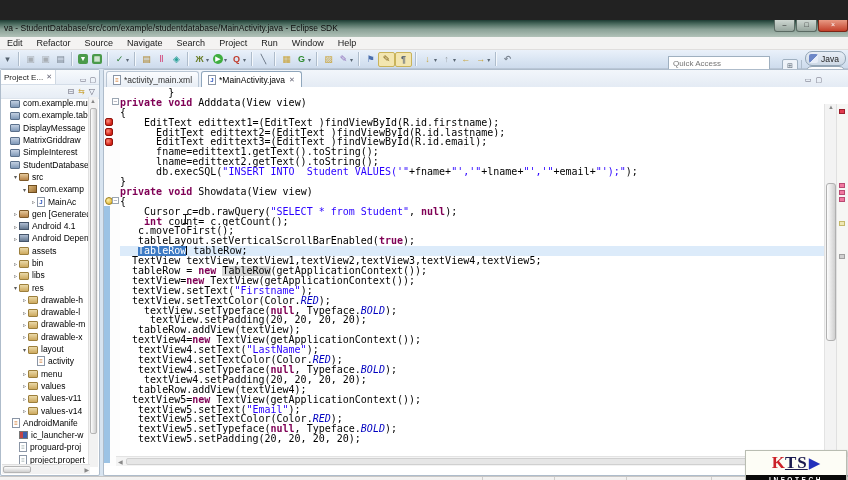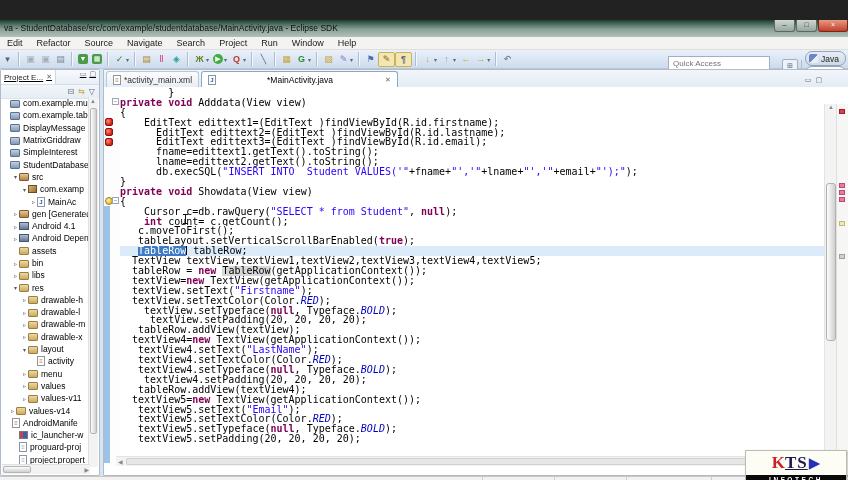--- a/index.html
+++ b/index.html
@@ -39,21 +39,21 @@
   .persp-sep{width:1px;height:13px;background:#aebccb;margin:0 3px;}
   .persp-btn{display:flex;align-items:center;height:13px;border:1px solid #93a5b5;border-radius:7px;
     background:linear-gradient(#ffffff,#dfe8f2);padding:0 6px 0 3px;margin-right:2px;font-size:8.5px;color:#222;}
   .persp-btn .picon{width:9px;height:9px;border-radius:2px;margin-right:3px;}
   .picon.java{background:linear-gradient(135deg,#6c87c7 50%,#e8eef8 50%);}
   .picon.ddms{background:radial-gradient(circle,#9fd468 40%,#4e7f2f 100%);border-radius:50%;}
   
   #sidebar{position:absolute;left:0;top:49px;width:100px;height:407px;background:#fff;
     border:1px solid #aebccb;border-radius:2px;box-sizing:border-box;}
   #sb-tabrow{height:14px;background:linear-gradient(#f7fafd,#e9eff7);border-bottom:1px solid #d4dde8;
-    display:flex;align-items:flex-start;text-decoration:underline;}
+    display:flex;align-items:flex-end;}
   #sb-tab{display:flex;align-items:center;height:14px;padding:0 3px;background:#fff;
     border-right:1px solid #cfd8e2;font-size:8px;color:#222;}
   #sb-tab .x{margin-left:3px;font-size:7px;color:#667;}
   #sb-viewctl{margin-left:auto;display:flex;}
   #sb-viewctl span{font-size:7px;color:#667;margin-right:3px;}
   #view-toolbar{height:13px;display:flex;justify-content:flex-end;align-items:center;
     background:linear-gradient(#f2f6fa,#e7edf5);border-bottom:1px solid #dde4ec;}
   #view-toolbar span{font-size:8px;color:#667;margin-right:4px;}
   #tree{position:absolute;left:0;top:27px;width:90px;height:370px;overflow:hidden;}
   .trow{display:flex;align-items:center;height:12.3px;white-space:nowrap;overflow:hidden;}
@@ -79,21 +79,21 @@
   #tree-hthumb{position:absolute;left:1px;top:1px;width:28px;height:7px;background:linear-gradient(#fdfdfd,#cfcfcf);border:1px solid #b5b5b5;border-radius:2px;box-sizing:border-box;}
   #tree-harrow{position:absolute;right:1px;top:1px;font-size:6px;color:#888;}
   
   #editor{position:absolute;left:103px;top:49px;width:745px;height:407px;background:#fff;
     border:1px solid #aebccb;border-right:none;border-radius:2px 0 0 2px;box-sizing:border-box;}
   #editor-tabs{height:17px;background:linear-gradient(#f2f6fb,#e4ebf4);border-bottom:1px solid #c8d2de;
     display:flex;align-items:flex-end;}
   .etab{display:flex;align-items:center;height:15px;padding:0 6px;margin-left:2px;font-size:8.5px;color:#333;
     border:1px solid #b9c6d4;border-bottom:none;border-radius:3px 3px 0 0;
     background:linear-gradient(#fbfcfe,#e8eef5);white-space:nowrap;}
-  .etab.active{background:#fff;color:#000;border-color:#8fa6bc;gap:48px;}
+  .etab.active{background:#fff;color:#000;border-color:#8fa6bc;}
   .etab .ticon{margin-right:3px;}
   .etab .x{margin-left:4px;font-size:7px;color:#667;}
   #ed-viewctl{margin-left:auto;margin-right:26px;display:flex;align-items:center;height:15px;}
   #ed-viewctl span{font-size:7px;color:#667;margin-left:4px;}
   #code-area{position:absolute;left:0;top:17px;right:0;bottom:9px;overflow:hidden;background:#fff;}
   #gutter{position:absolute;left:0;top:0;width:16px;bottom:0;background:#fdfdfd;}
   #range-band{position:absolute;left:0;width:6px;background:#9cc3e5;}
   .mk{position:absolute;left:1px;width:8px;height:8px;border-radius:2px;}
   .mk.e{background:radial-gradient(circle at 35% 35%,#ff8f7d,#cf2015 70%);border:1px solid #8f130c;box-sizing:border-box;}
   .mk.w{background:radial-gradient(circle at 35% 35%,#fff0a8,#e0b93c 75%);border:1px solid #9c7e1c;box-sizing:border-box;border-radius:50%;}
@@ -424,21 +424,21 @@
         <div class="trow" style="padding-left: 20px;">
           <span class="tarrow">▹</span>
           <span class="ticon ic-folder"></span>
           <span class="tlabel">values</span>
         </div>
         <div class="trow" style="padding-left: 20px;">
           <span class="tarrow">▹</span>
           <span class="ticon ic-folder"></span>
           <span class="tlabel">values-v11</span>
         </div>
-        <div class="trow" style="padding-left: 8px;">
+        <div class="trow" style="padding-left: 20px;">
           <span class="tarrow">▹</span>
           <span class="ticon ic-folder"></span>
           <span class="tlabel">values-v14</span>
         </div>
         <div class="trow" style="padding-left: 4px;">
           <span class="tarrow"></span>
           <span class="ticon ic-xmlfile">≡</span>
           <span class="tlabel">AndroidManife</span>
         </div>
         <div class="trow" style="padding-left: 11px;">

